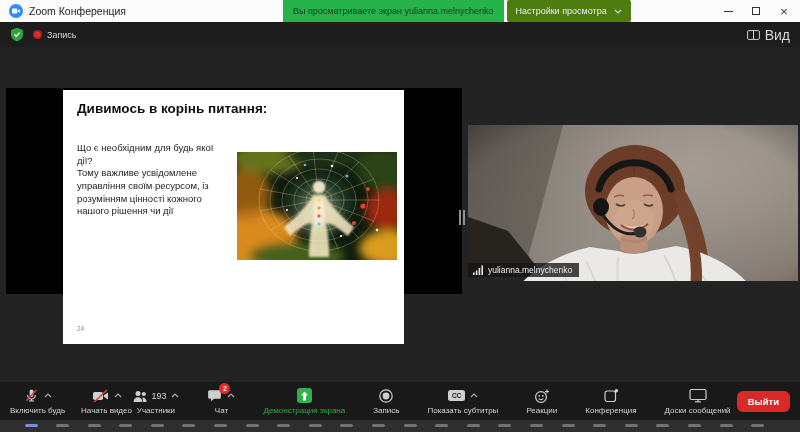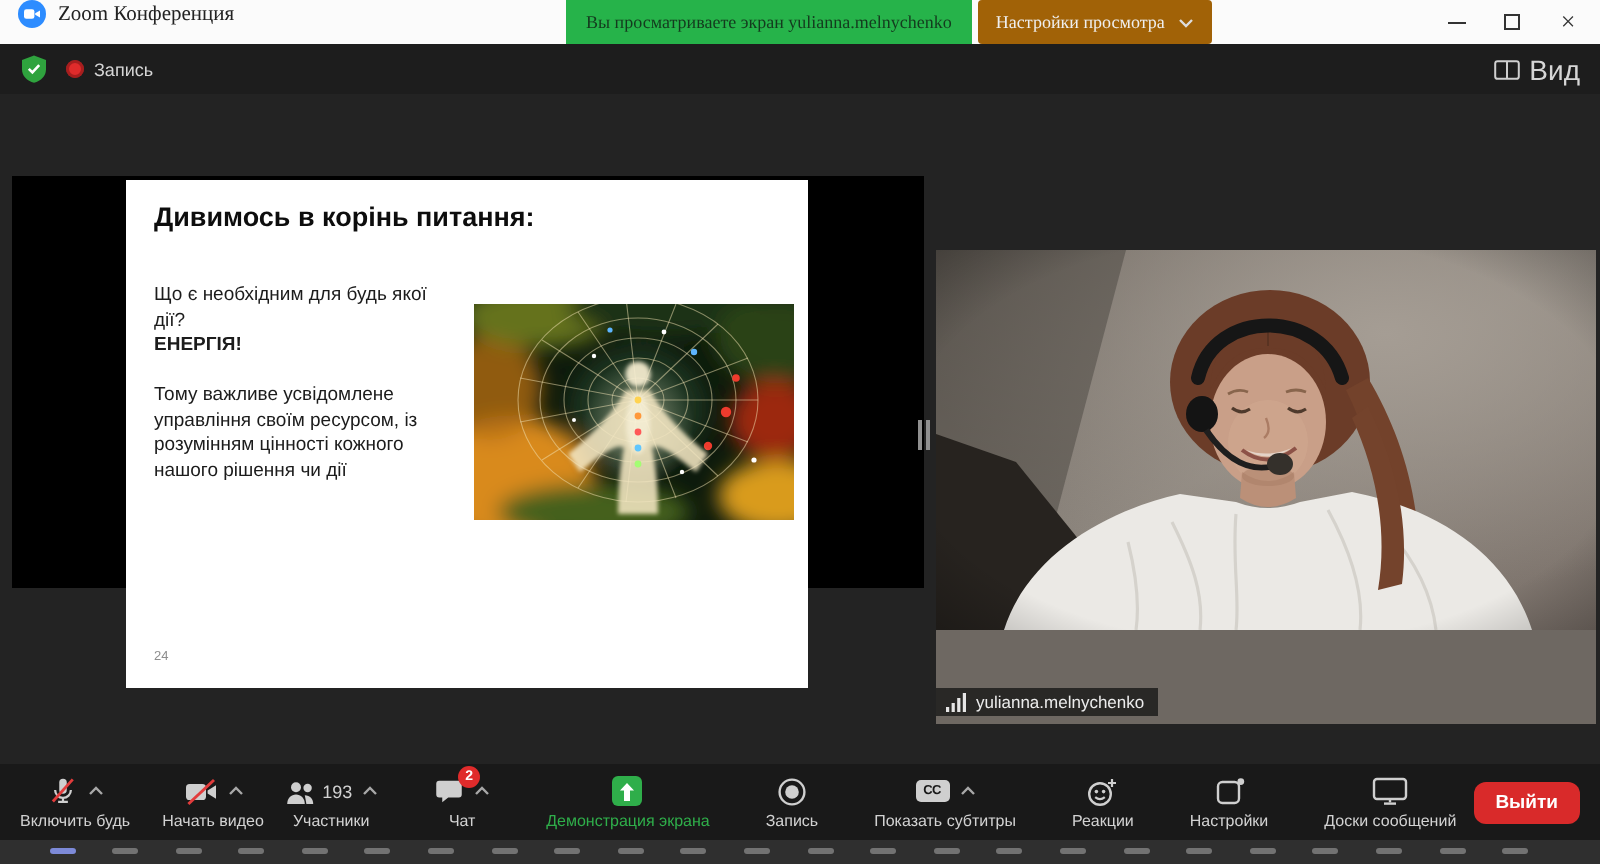--- a/index.html
+++ b/index.html
@@ -1,29 +1,29 @@
 <!DOCTYPE html>
 <html style="--banner-green: #26b34a; --share-green: #2fae4a; --record-red: #e02b2b; --leave-red: #d92a2a; --zoom-blue: #2d8cff;"><head>
 <meta charset="utf-8">
 <style>
   * { box-sizing: border-box; margin: 0; padding: 0; }
   body { font-family: "Liberation Sans", sans-serif; background:#555; }
   .window { width:800px; height:432px; position:relative; background:#232323;
             box-shadow: inset 0 0 0 1px #9a9a9a; overflow:hidden; }
 
   
-  .titlebar { height:22px; background:#fbfbfb; display:flex; align-items:flex-start; position:relative;font-family:Liberation Serif, serif; }
+  .titlebar { height:22px; background:#fbfbfb; display:flex; align-items:center; position:relative; }
   .tb-left { display:flex; align-items:center; gap:6px; padding-left:9px; }
   .zoom-icon { width:14px; height:14px; border-radius:50%; background:var(--zoom-blue,#2d8cff);
                display:flex; align-items:center; justify-content:center; flex:0 0 auto; }
   .tb-title { font-size:10.5px; color:#222; }
   .tb-center { position:absolute; left:283px; top:0; height:22px; display:flex; align-items:stretch; }
   .banner { background:var(--banner-green,#26b34a); color:#143a1e; font-size:9px;
             display:flex; align-items:center; padding:0 10px; }
-  .view-settings { margin-left:3px; background:#a16207; border:none; color:#efefef; font-size:9px;
+  .view-settings { margin-left:3px; background:#4d7c0f; border:none; color:#efefef; font-size:9px;
             font-family:inherit; display:flex; align-items:center; gap:5px; padding:0 9px; border-radius:2px; cursor:pointer; }
   .tb-controls { position:absolute; right:2px; top:0; height:22px; display:flex; }
   .wc { width:28px; height:22px; display:flex; align-items:center; justify-content:center;
         color:#333; font-size:13px; cursor:pointer; }
   .min-bar { width:9px; height:1px; background:#333; display:block; }
   .max-box { width:8px; height:8px; border:1px solid #333; display:block; }
 
   
   .meetbar { height:25px; background:#1d1d1d; display:flex; align-items:center; padding:0 10px; gap:9px; }
   .rec { display:flex; align-items:center; gap:5px; color:#d6d6d6; font-size:9px; }
@@ -40,21 +40,21 @@
   .slide-title { position:absolute; left:14px; top:11px; font-size:13.5px; font-weight:bold; color:#0d0d0d; }
   .slide-body { position:absolute; left:14px; top:52px; width:144px; font-size:9.5px; line-height:1.33; color:#1c1c1c; }
   .slide-body p { margin:0; }
   .slide-body .em { font-weight:bold; margin-bottom:12px; }
   .cosmic { position:absolute; left:174px; top:62px; width:160px; height:108px; overflow:hidden; }
   .page-num { position:absolute; left:14px; bottom:12px; font-size:6.5px; color:#8d8d8d; }
 
   .divider { position:absolute; left:459px; top:163px; display:flex; gap:2px; cursor:col-resize; }
   .divider span { width:2px; height:15px; background:#909090; }
 
-  .video-tile { position:absolute; left:468px; top:78px; width:330px; height:237px; background:#6e6862; overflow:hidden; cursor:pointer; }
+  .video-tile { position:absolute; left:468px; top:78px; width:330px; height:156px; background:#6e6862; overflow:hidden; cursor:pointer; }
   .person { display:block; }
   .name-tag { position:absolute; left:0; bottom:4px; background:rgba(22,22,22,.78); color:#ececec;
               font-size:8.5px; display:flex; align-items:center; gap:4px; padding:2px 7px 2px 5px; }
 
   
   .toolbar { height:38px; background:#191919; display:flex; align-items:stretch; padding:0 10px; }
   .tgroup { display:flex; align-items:stretch; }
   .tgroup.left { gap:16px; }
   .tgroup.center { gap:28px; }
   .tspacer1 { flex:1.6; } .tspacer2 { flex:0.4; }
@@ -141,21 +141,20 @@
     </button>
   </div>
 
   <div class="content">
 
     <div class="share-screen">
       <div class="slide">
         <div class="slide-title">Дивимось в корінь питання:</div>
         <div class="slide-body">
           <p>Що є необхідним для будь якої дії?</p>
-          <p class="em">ЕНЕРГІЯ!</p>
           <p>Тому важливе усвідомлене управління своїм ресурсом, із розумінням цінності кожного нашого рішення чи дії</p>
         </div>
         <div class="cosmic">
           <svg width="160" height="108" viewBox="0 0 160 108">
             <defs>
               <filter id="nb" x="-40%" y="-40%" width="180%" height="180%">
                   <feGaussianBlur stdDeviation="5"></feGaussianBlur>
                 </filter>
               <filter id="fb" x="-40%" y="-40%" width="180%" height="180%">
                   <feGaussianBlur stdDeviation="1"></feGaussianBlur>
@@ -412,21 +411,21 @@
 
       <div class="tbtn">
         <div class="icrow">
           <span class="icwrap">
             <svg width="16" height="16" viewBox="0 0 16 16">
                 <rect x="2" y="3" width="10.5" height="10.5" rx="2.2" fill="none" stroke="#cfcfcf" stroke-width="1.2"></rect>
                 <circle cx="13.4" cy="2.8" r="1.7" fill="#cfcfcf"></circle>
               </svg>
           </span>
         </div>
-        <div class="lbl">Настройки</div>
+        <div class="lbl">Конференция</div>
       </div>
 
       <div class="tbtn">
         <div class="icrow">
           <span class="icwrap">
             <svg width="18" height="15" viewBox="0 0 18 15">
                 <rect x="1" y="1.5" width="16" height="10" rx="1.5" fill="none" stroke="#cfcfcf" stroke-width="1.2"></rect>
                 <line x1="9" y1="11.5" x2="9" y2="13.2" stroke="#cfcfcf" stroke-width="1.2"></line>
                 <line x1="6" y1="13.8" x2="12" y2="13.8" stroke="#cfcfcf" stroke-width="1.2"></line>
               </svg>

